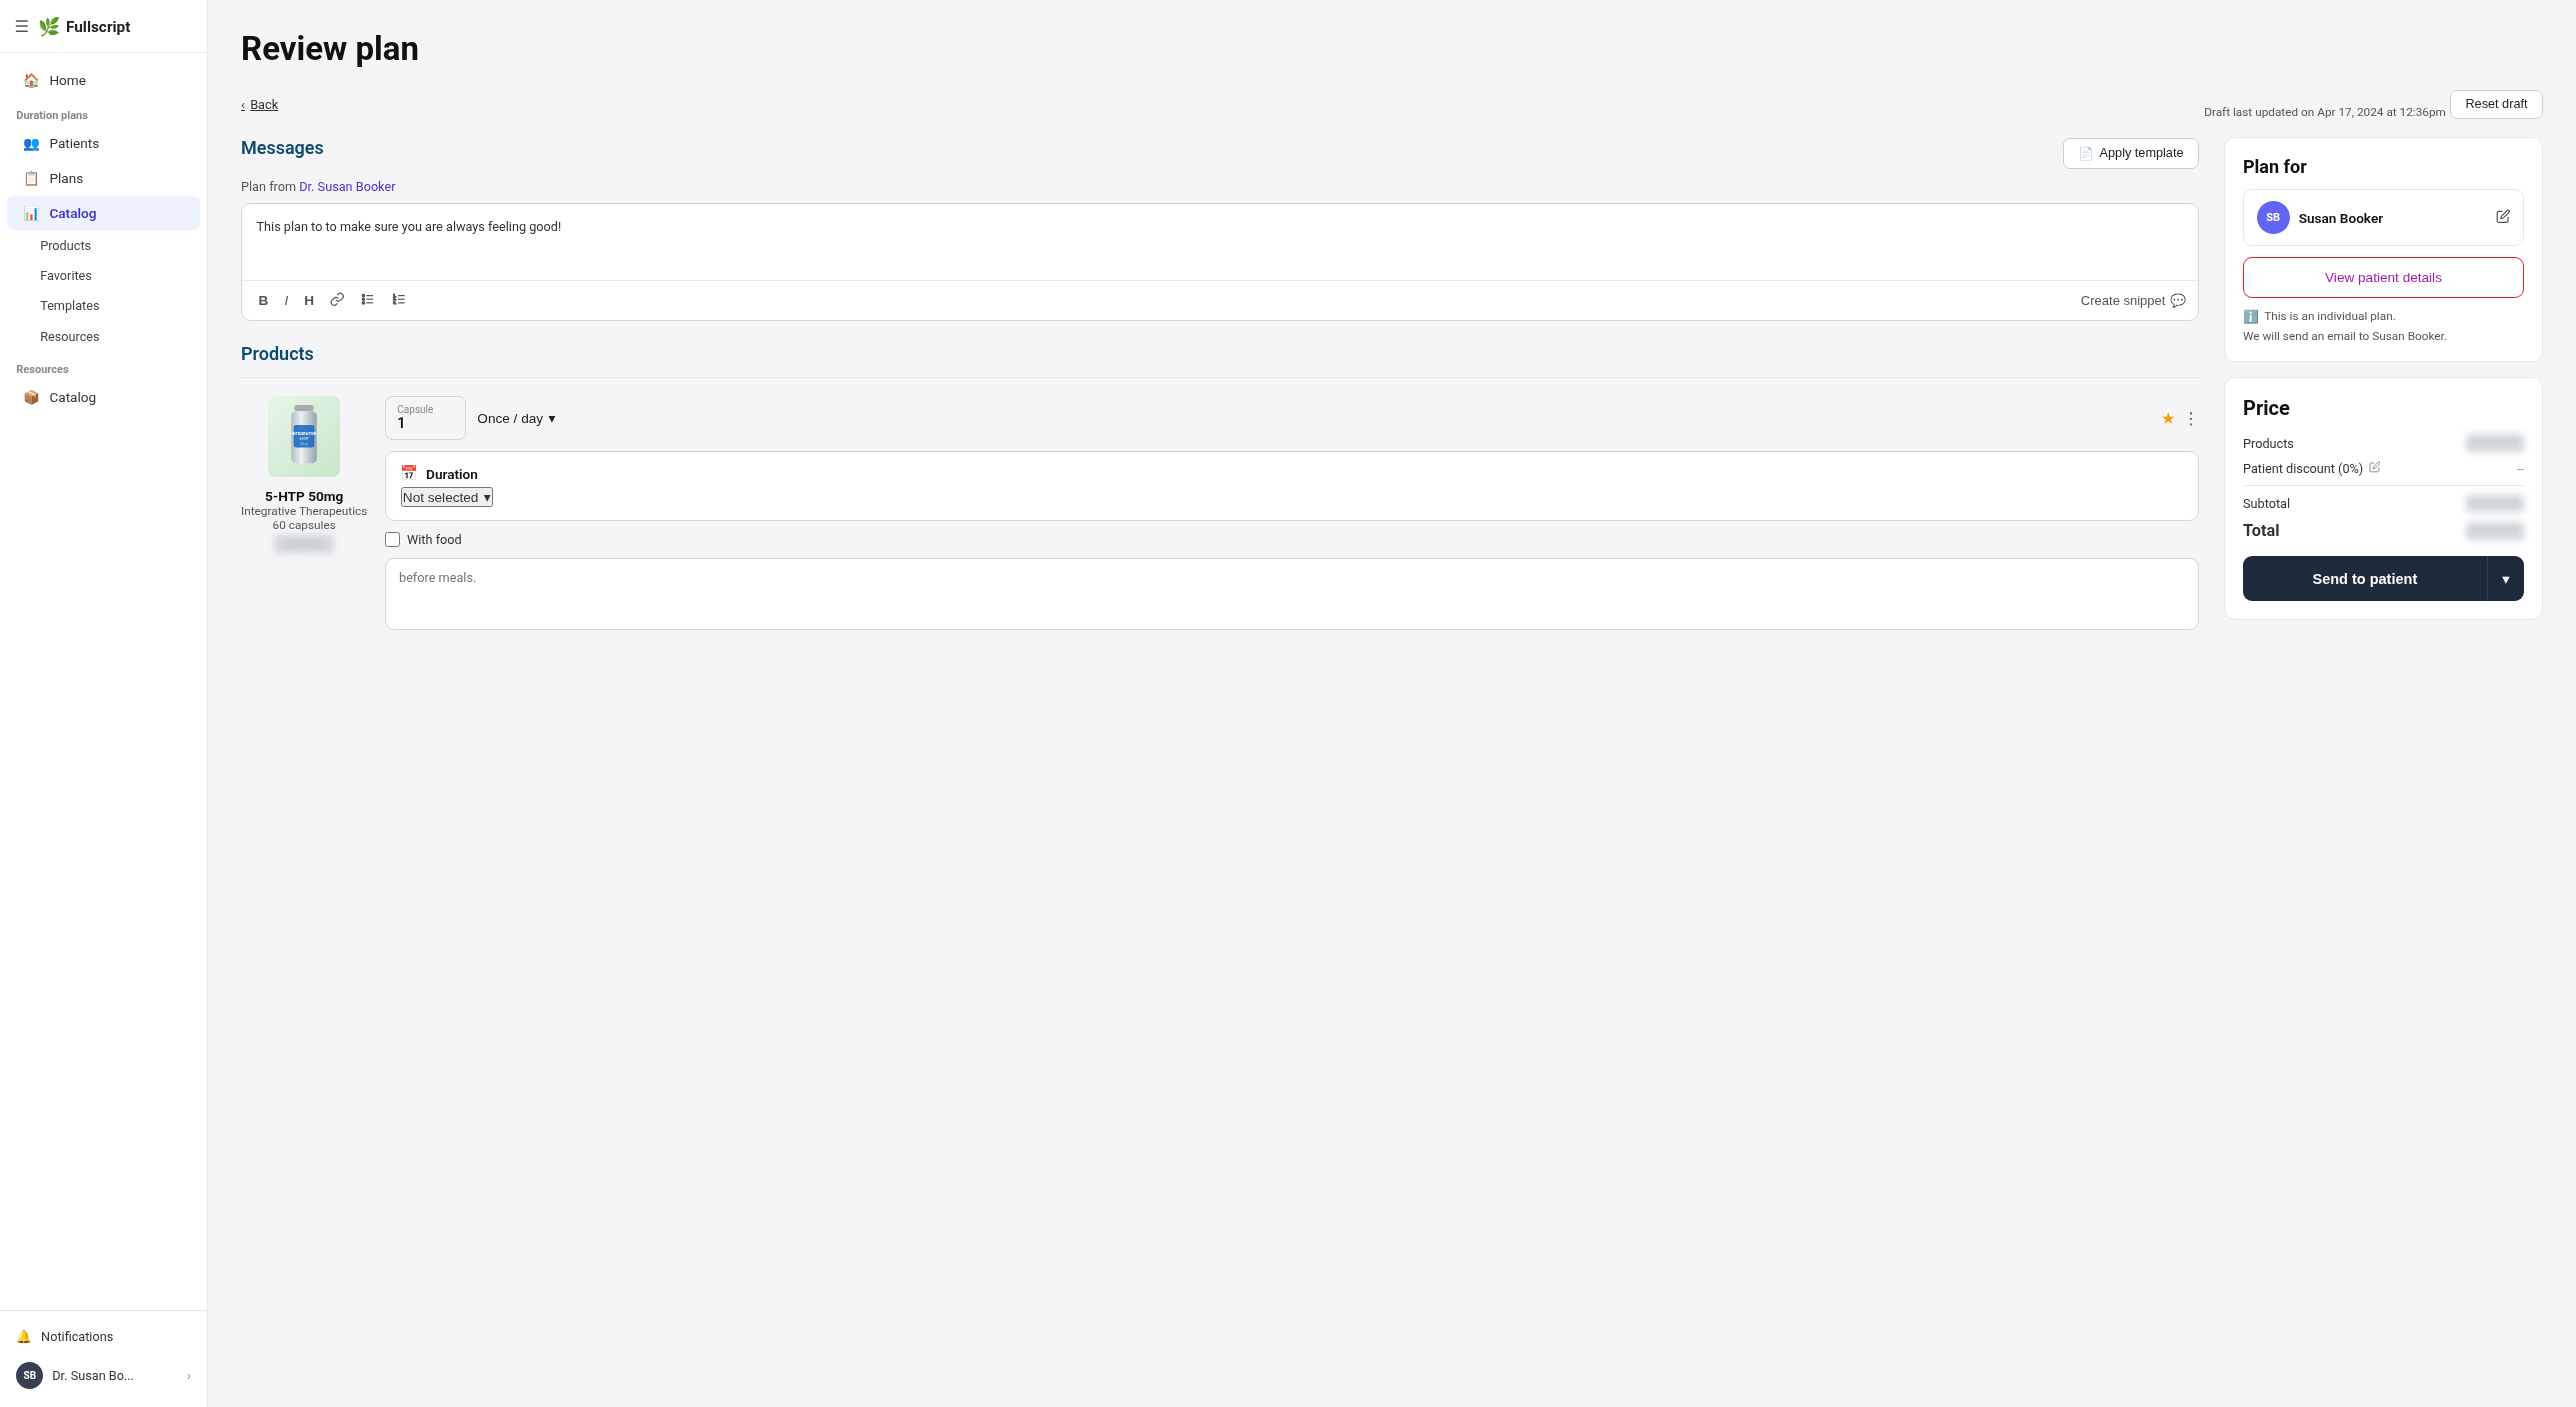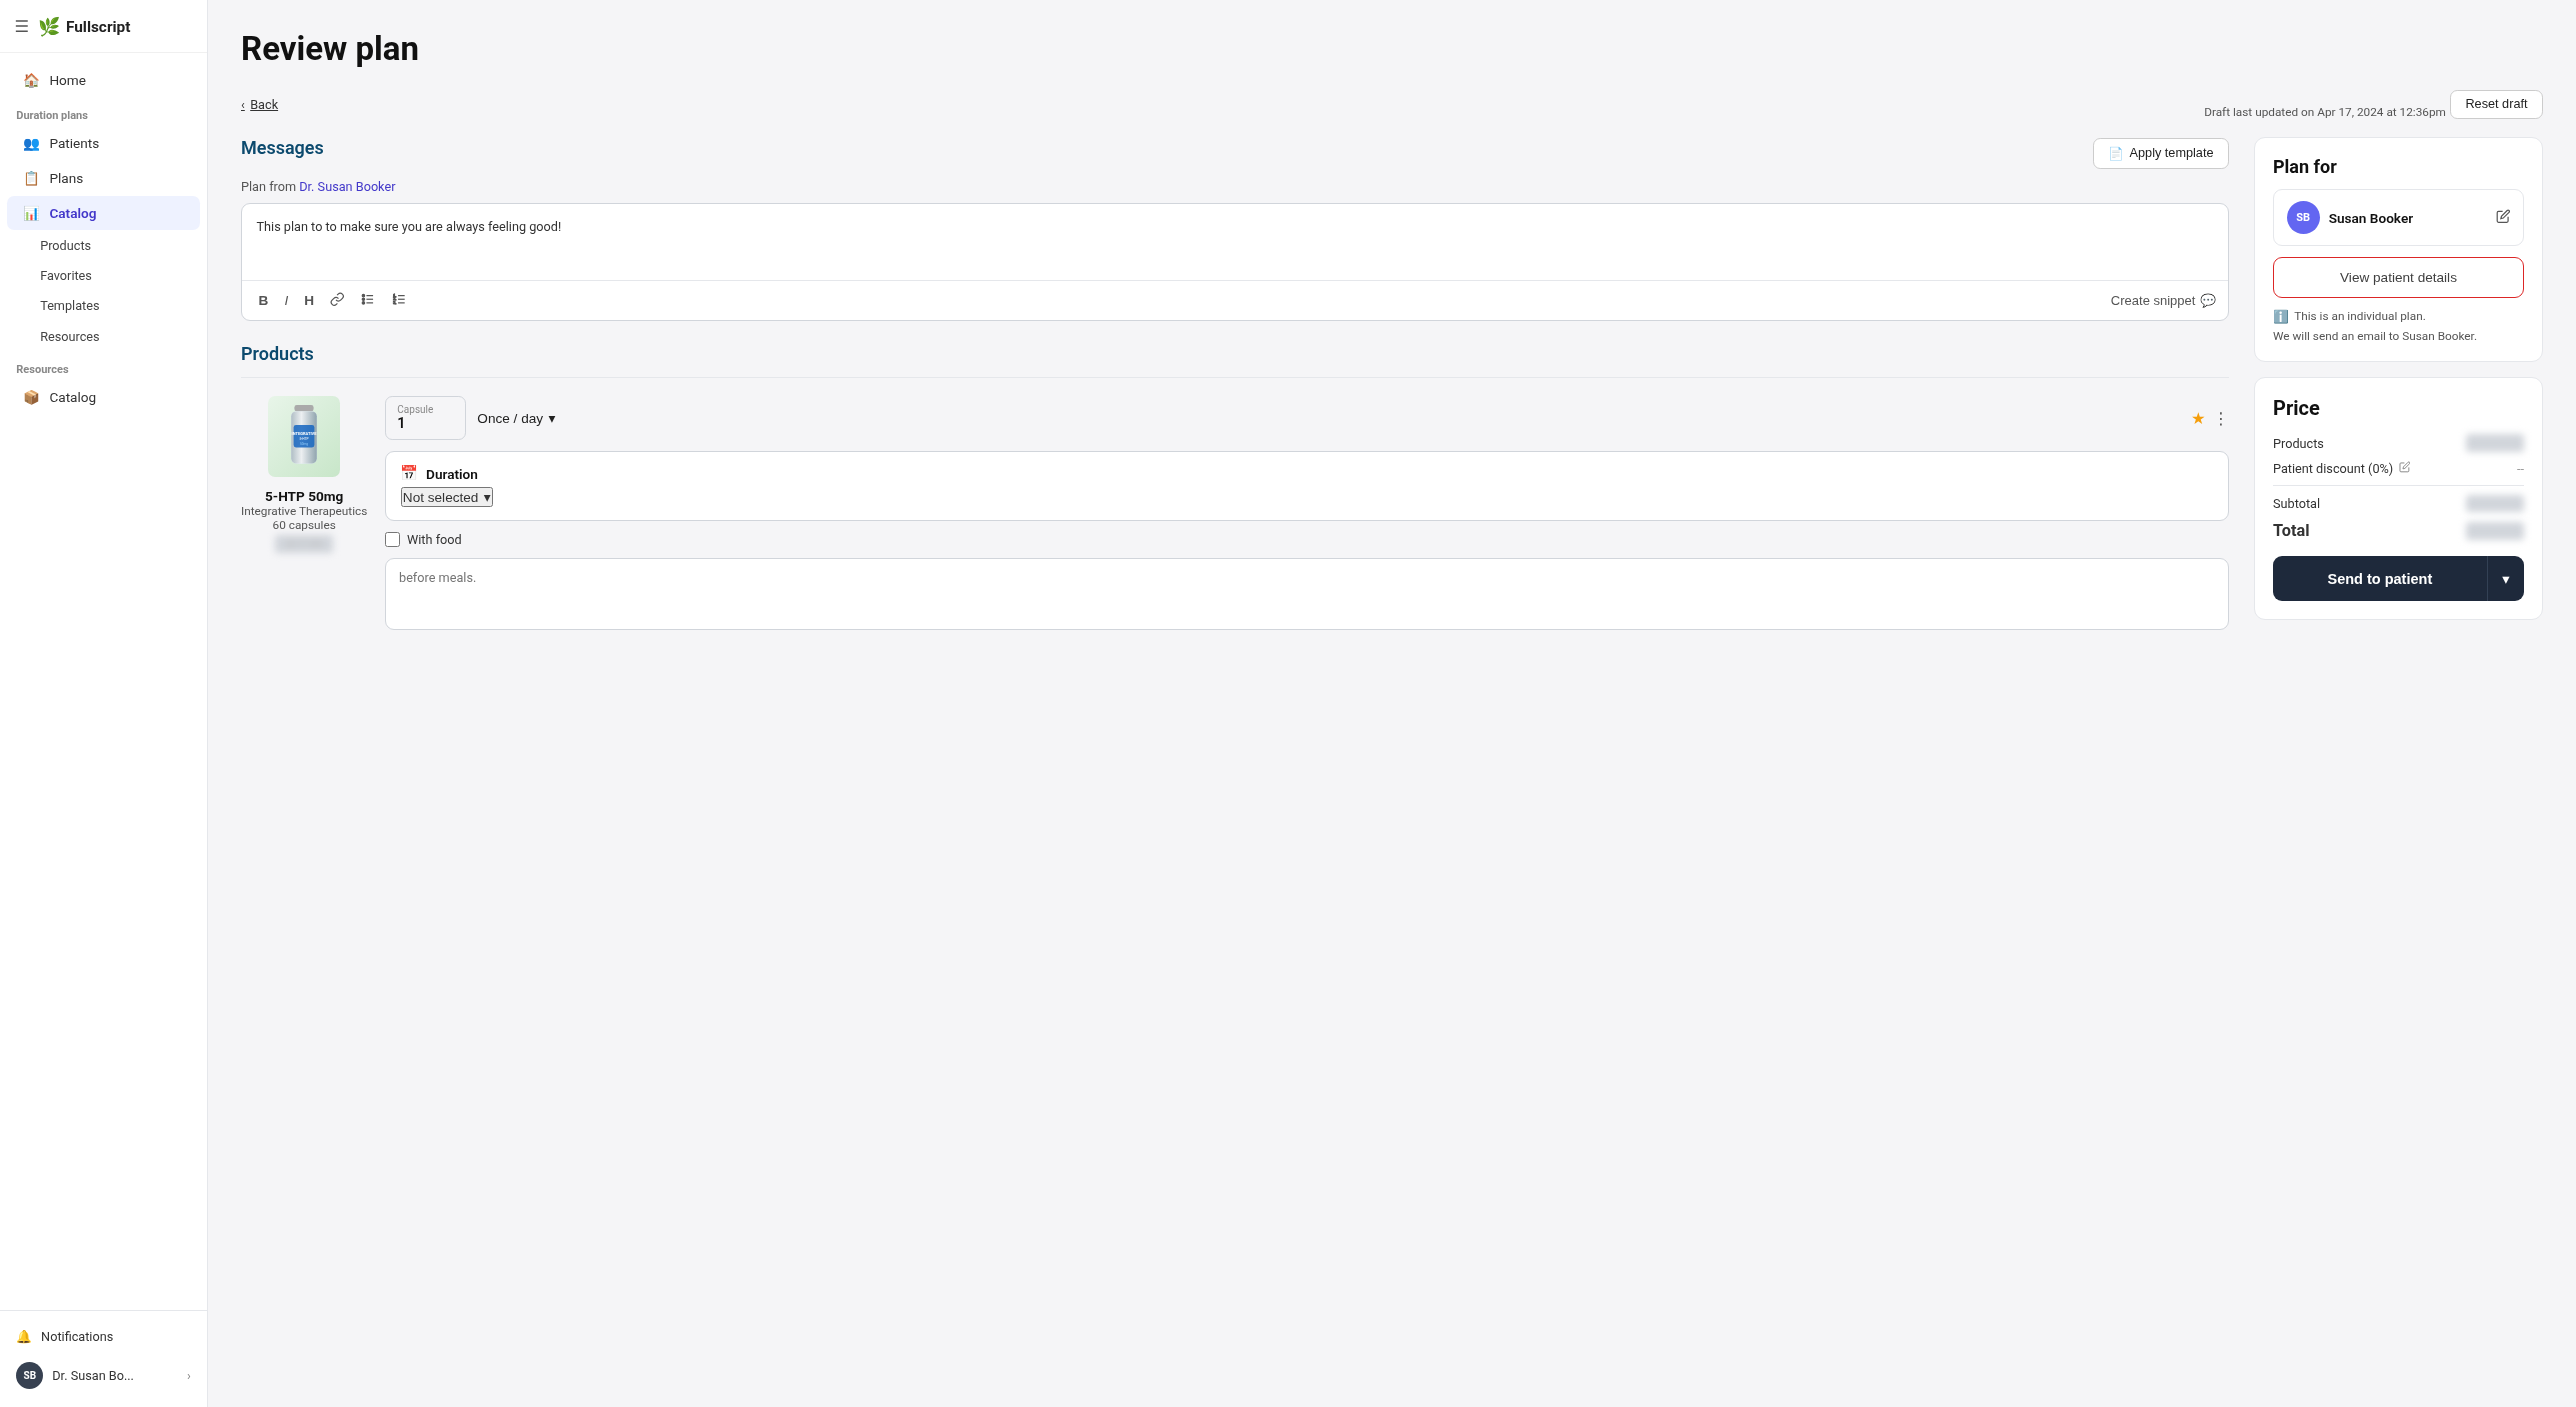--- a/index.html
+++ b/index.html
@@ -77,21 +77,21 @@
     .back-link { display: flex; align-items: center; gap: 3.6px; color: #333; font-size: 12.7px; cursor: pointer; text-decoration: underline; }
     .draft-info { display: flex; align-items: flex-end; gap: 4px; font-size: 11.8px; color: #555; }
     .reset-btn {
       border: 1.4px solid #ccc; background: #fff; border-radius: 7.2px;
       padding: 6.3px 14.5px; font-size: 12.7px; cursor: pointer; color: #222;
     }
 
     
     .content-layout { display: flex; gap: 25px; }
     .content-left { flex: 1; min-width: 0; }
-    .content-right { width: 289px; min-width: 271px; }
+    .content-right { width: 319px; min-width: 271px; }
 
     
     .section-label { font-size: 18px; font-weight: 600; color: #0c4a6e; margin-bottom: 12.7px; }
     .plan-from { font-size: 12.7px; color: #555; margin-bottom: 9px; }
     .plan-from a { color: #4338ca; text-decoration: none; }
 
     .message-header {
       display: flex; align-items: center; justify-content: space-between;
       margin-bottom: 9px;
     }
@@ -214,21 +214,21 @@
       background: #6366f1; color: #fff;
       display: flex; align-items: center; justify-content: center;
       font-size: 11px; font-weight: 700; flex-shrink: 0;
     }
     .patient-name { font-size: 13.6px; font-weight: 600; color: #111; flex: 1; }
     .edit-patient-btn { border: none; background: none; cursor: pointer; font-size: 14.5px; color: #555; }
 
     .view-patient-btn {
       width: 100%; padding: 11.8px;
       border: 1.8px solid #dc2626; border-radius: 9px;
-      background: #fff; color: #404040; font-size: 13.6px; font-weight: 500;
+      background: #fff; color: #a21caf; font-size: 13.6px; font-weight: 500;
       cursor: pointer; margin-bottom: 11px;
     }
 
     .individual-plan-note {
       display: flex; align-items: flex-start; gap: 5.4px;
       font-size: 11.8px; color: #555; margin-bottom: 5.4px;
     }
     .info-icon { color: #888; font-size: 12.7px; }
     .email-note { font-size: 11.8px; color: #555; margin-top: 5.4px; }
 

